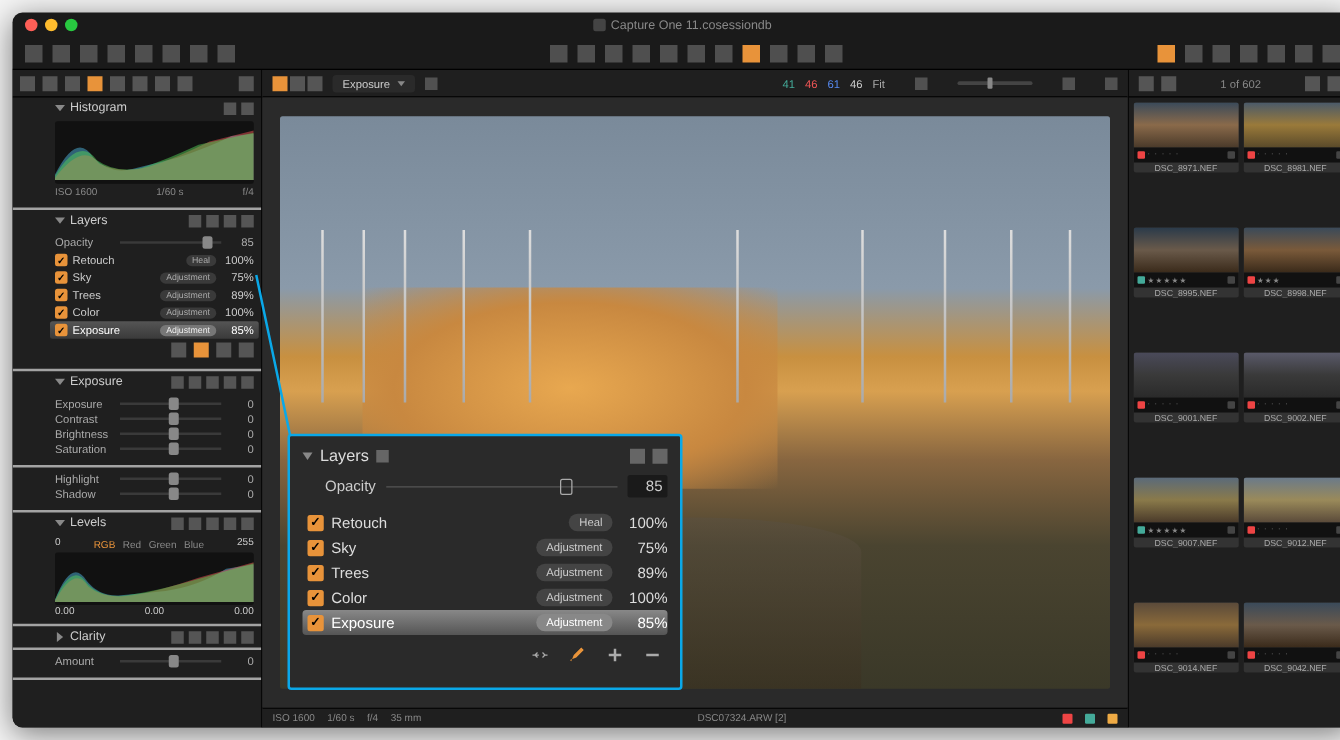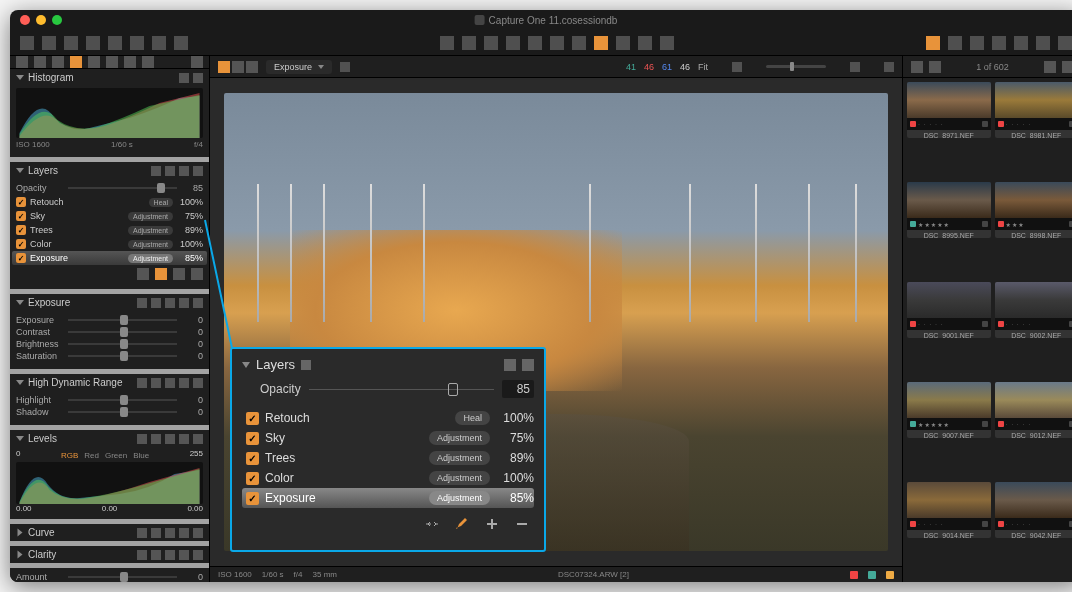--- a/index.html
+++ b/index.html
@@ -13,21 +13,21 @@
 .title::before { content:''; width:10px; height:10px; background:#444; border-radius:2px; display:inline-block; }
 .toolbar { height:26px; display:flex; align-items:center; padding:0 10px; justify-content:space-between; border-bottom:1px solid #000; }
 .tbgroup { display:flex; gap:8px; align-items:center; }
 .tbicon { width:14px; height:14px; background:#666; opacity:.7; cursor:pointer; }
 .tbicon.orange { background:#e8933a; opacity:1; }
 .main { display:flex; height:calc(100% - 46px); }
 .leftpane { width:200px; background:#1f1f1f; border-right:1px solid #000; overflow:hidden; display:flex; flex-direction:column; }
 .tabs { height:22px; display:flex; gap:6px; padding:0 6px; align-items:center; border-bottom:1px solid #000; }
 .tabicon { width:12px; height:12px; background:#555; cursor:pointer; }
 .tabicon.active { background:#e8933a; }
-.panel { border-bottom:5px solid #a3a3a3; }
+.panel { border-bottom:2px solid #a3a3a3;padding-left:28px; }
 .phdr { display:flex; align-items:center; padding:3px 6px; font-size:10px; color:#ccc; gap:4px; }
 .phdr .chev { width:0; height:0; border-left:4px solid transparent; border-right:4px solid transparent; border-top:5px solid #888; }
 .phdr .ptitle { flex:1; font-weight:500; }
 .phdr .picon { width:10px; height:10px; background:#555; cursor:pointer; }
 .pbody { padding:2px 6px 6px; }
 .histo { width:100%; height:50px; position:relative; background:#111; border-radius:2px; }
 .histosvg { width:100%; height:100%; }
 .histolbl { display:flex; justify-content:space-between; font-size:8px; color:#888; padding:2px 0; }
 .sliderrow { display:flex; align-items:center; font-size:9px; color:#aaa; margin:2px 0; gap:4px; }
 .sliderrow .lbl { width:48px; }
@@ -285,29 +285,20 @@
               <span class="lbl">Saturation</span>
               <div class="track">
                 <div class="thumb" style="left:48%"></div>
               </div>
               <span class="val">0</span>
             </div>
           </div>
       </div>
 
       <div class="panel">
-        <div class="phdr">
-            <span class="chev"></span>
-            <span class="ptitle">High Dynamic Range</span>
-            <span class="picon"></span>
-            <span class="picon" style="margin-left:auto"></span>
-            <span class="picon"></span>
-            <span class="picon"></span>
-            <span class="picon"></span>
-          </div>
         <div class="pbody" id="hdr-rows">
             <div class="sliderrow">
               <span class="lbl">Highlight</span>
               <div class="track">
                 <div class="thumb" style="left:48%"></div>
               </div>
               <span class="val">0</span>
             </div>
             <div class="sliderrow">
               <span class="lbl">Shadow</span>
@@ -348,31 +339,20 @@
             </svg>
           </div>
           <div class="levelrange">
               <span>0.00</span>
               <span>0.00</span>
               <span>0.00</span>
             </div>
         </div>
       </div>
 
-      <div class="panel">
-        <div class="phdr">
-            <span class="chev" style="transform:rotate(-90deg)"></span>
-            <span class="ptitle">Curve</span>
-            <span class="picon"></span>
-            <span class="picon" style="margin-left:auto"></span>
-            <span class="picon"></span>
-            <span class="picon"></span>
-            <span class="picon"></span>
-          </div>
-      </div>
       <div class="panel">
         <div class="phdr">
             <span class="chev" style="transform:rotate(-90deg)"></span>
             <span class="ptitle">Clarity</span>
             <span class="picon"></span>
             <span class="picon" style="margin-left:auto"></span>
             <span class="picon"></span>
             <span class="picon"></span>
             <span class="picon"></span>
           </div>

